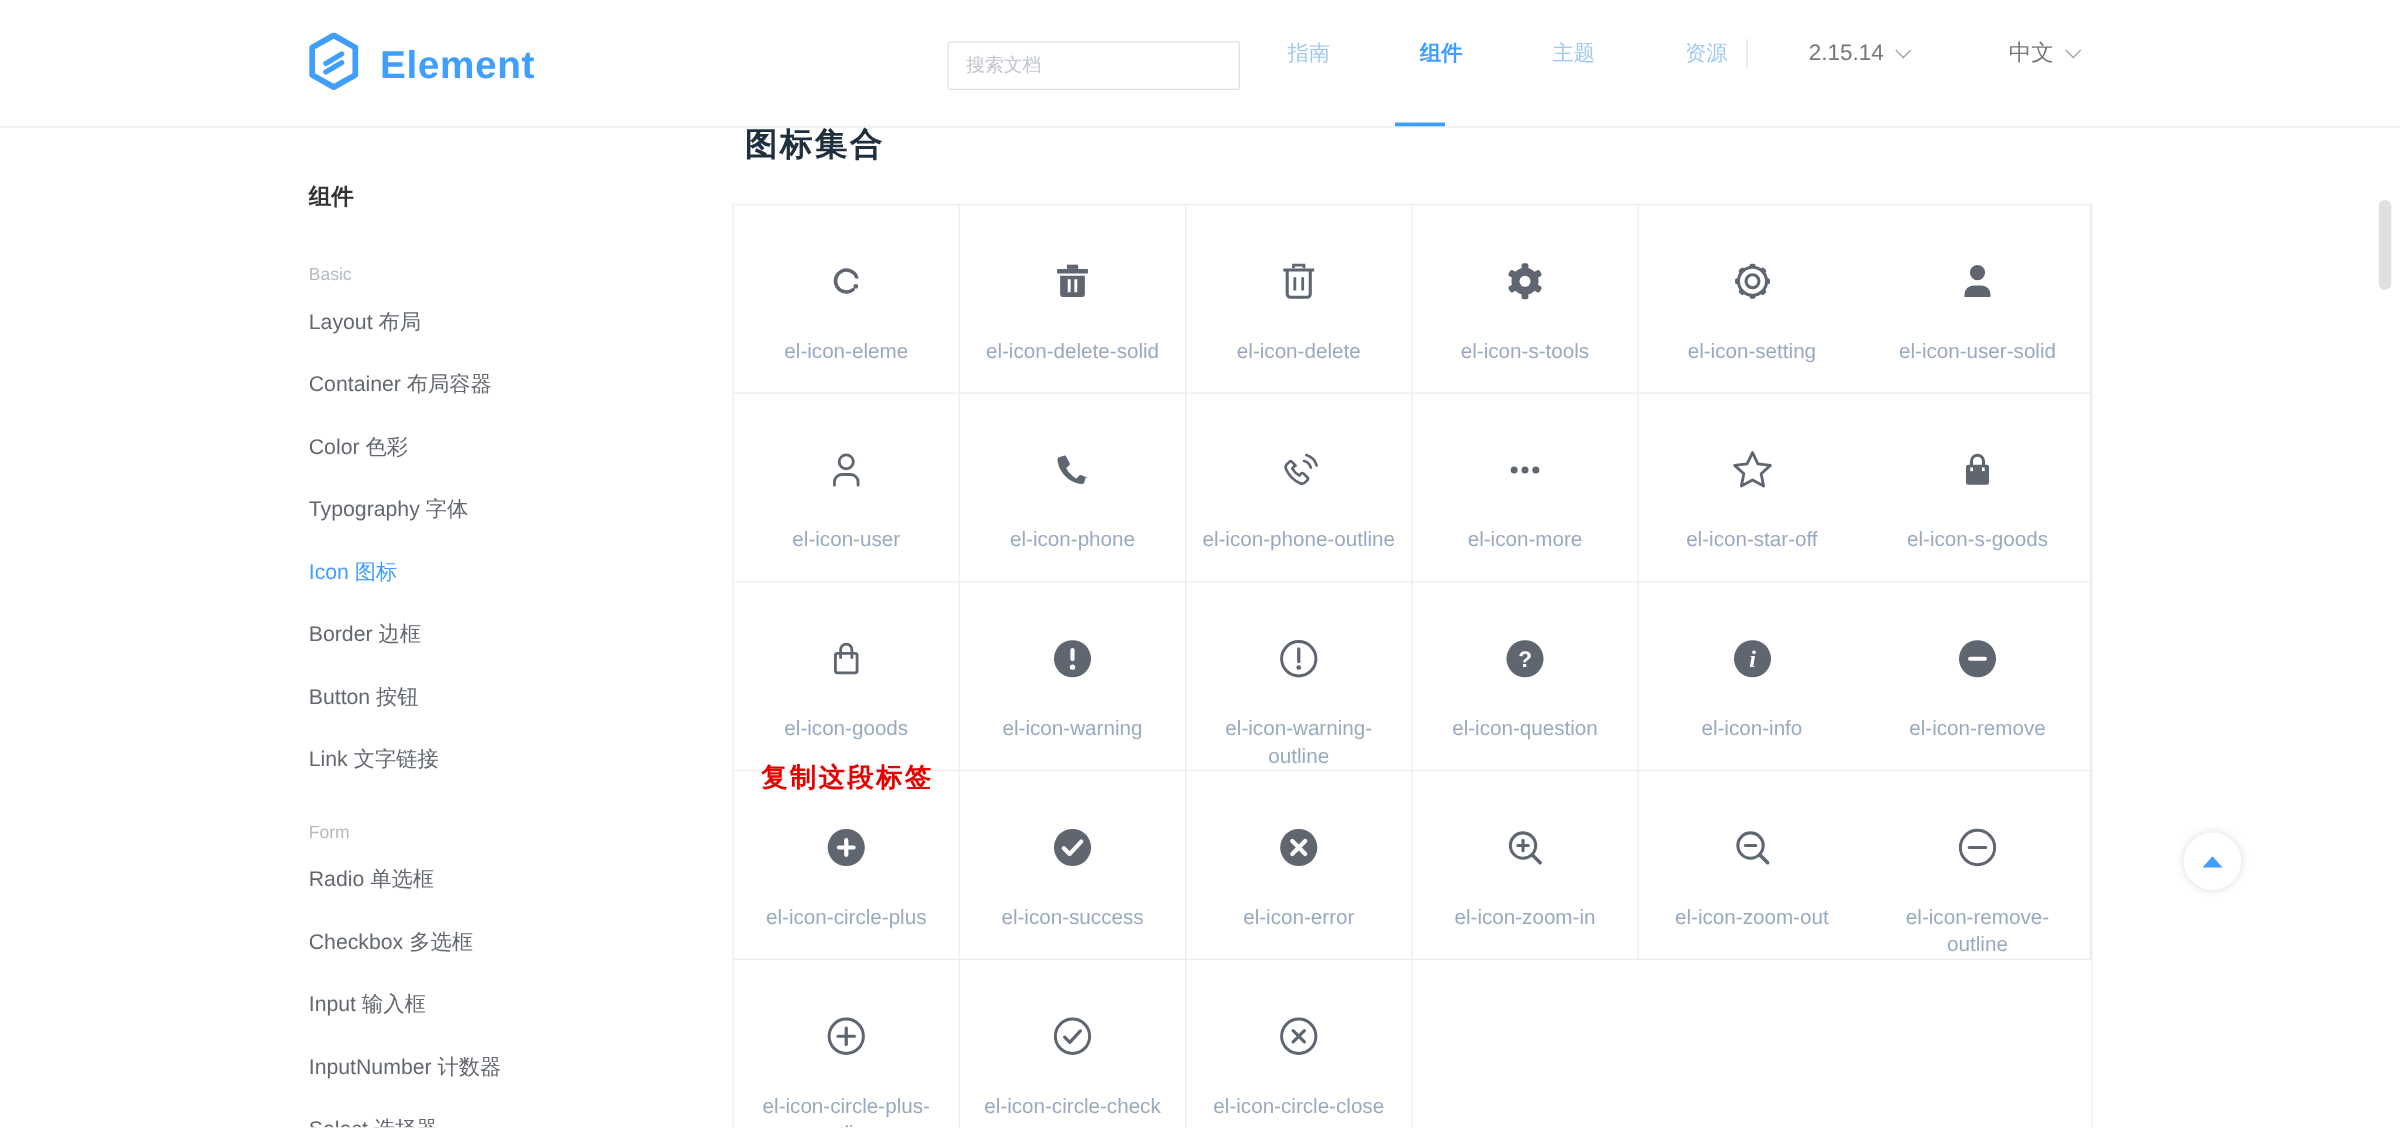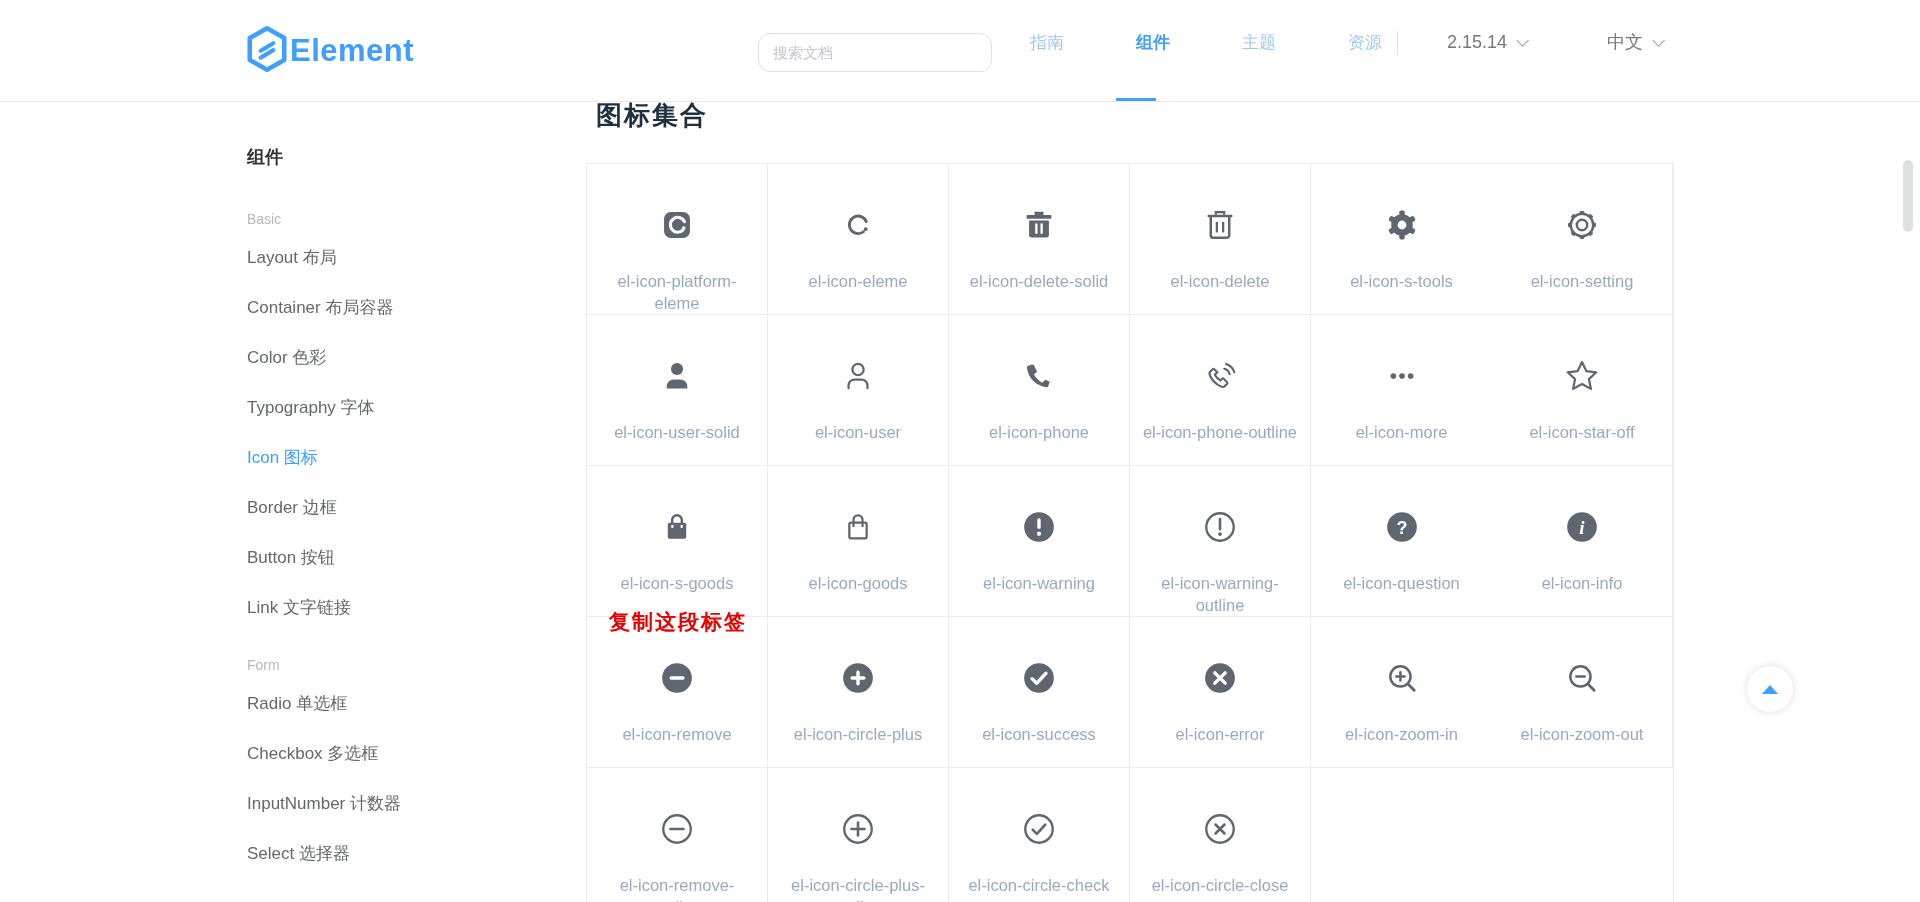--- a/index.html
+++ b/index.html
@@ -1,24 +1,24 @@
 <!DOCTYPE html>
 <html><head>
 <meta charset="utf-8">
 <style>
   html,body{margin:0;padding:0;background:#fff;}
   #page{position:relative;width:1920px;height:902px;overflow:hidden;background:#fff;
         font-family:"Liberation Sans","DejaVu Sans",sans-serif;-webkit-font-smoothing:antialiased;}
 
   
   #header{position:absolute;left:0;top:0;width:1920px;height:101px;background:#fff;border-bottom:1px solid #e6e9ed;}
-  #logo{position:absolute;left:246px;top:26px;display:flex;align-items:center;gap:2px;cursor:pointer;}
+  #logo{position:absolute;left:246px;top:26px;display:flex;align-items:center;gap:16px;cursor:pointer;}
   #logo .wordmark{font-size:31px;font-weight:700;color:#409eff;letter-spacing:.5px;}
   #search-box{position:absolute;left:758px;top:33px;width:234px;height:39px;box-sizing:border-box;
-              border:1px solid #dcdfe6;border-radius:12px;padding:0 14px;font-size:15px;color:#333;outline:none;}
+              border:1px solid #dcdfe6;border-radius:2px;padding:0 14px;font-size:15px;color:#333;outline:none;}
   #search-box::placeholder{color:#c0c4cc;}
   #nav{position:absolute;left:1030px;top:0;height:84px;display:flex;align-items:center;gap:72px;}
   .nav-item{font-size:17px;color:#9ec9f3;cursor:pointer;white-space:nowrap;}
   .nav-item.active{color:#409eff;font-weight:700;}
   #nav-underline{position:absolute;left:1116px;top:98px;width:40px;height:3px;background:#409eff;}
   #nav-divider{position:absolute;left:1397px;top:31px;width:1px;height:24px;background:#e3e3e3;}
   .hdr-select{position:absolute;top:0;height:84px;display:flex;align-items:center;gap:9px;cursor:pointer;color:#777;font-size:18px;}
   #version-select{left:1447px;}
   #lang-select{left:1607px;}
   .chev{width:8px;height:8px;border-right:1.6px solid #a2a2a2;border-bottom:1.6px solid #a2a2a2;
@@ -99,41 +99,29 @@
         <div class="side-item">Container 布局容器</div>
         <div class="side-item">Color 色彩</div>
         <div class="side-item">Typography 字体</div>
         <div class="side-item active">Icon 图标</div>
         <div class="side-item">Border 边框</div>
         <div class="side-item">Button 按钮</div>
         <div class="side-item">Link 文字链接</div>
         <div class="side-group">Form</div>
         <div class="side-item">Radio 单选框</div>
         <div class="side-item">Checkbox 多选框</div>
+        <div class="side-item">Input 输入框</div>
         <div class="side-item">InputNumber 计数器</div>
         <div class="side-item">Select 选择器</div>
       </div>
   </div>
 
   <div id="main-title">图标集合</div>
   <div id="icon-grid">
     <div id="copy-note" style="color: rgb(230, 0, 0);">复制这段标签</div>
-  <div class="cell">
-        <div class="cell-icon">
-          <svg width="36" height="36" viewBox="0 0 32 32">
-            <rect x="4.5" y="4.5" width="23" height="23" rx="6" fill="#5f6670"></rect>
-            <path d="M21.2 20.6 A6.6 6.6 0 1 1 22.7 13.1" fill="none" stroke="#fff" stroke-width="2.7" stroke-linecap="round"></path>
-            <circle cx="21.9" cy="18.7" r="1.7" fill="#fff"></circle>
-          </svg>
-        </div>
-        <div class="cell-label">
-          <span>el-icon-platform-</span>
-          <span>eleme</span>
-        </div>
-      </div>
       <div class="cell">
         <div class="cell-icon">
           <svg width="36" height="36" viewBox="0 0 32 32">
             <path d="M20.9 22 A7.8 7.8 0 1 1 23.4 13" fill="none" stroke="#5f6670" stroke-width="2.5" stroke-linecap="round"></path>
             <circle cx="22.8" cy="19.7" r="1.7" fill="#5f6670"></circle>
           </svg>
         </div>
         <div class="cell-label">
           <span>el-icon-eleme</span>
         </div>

